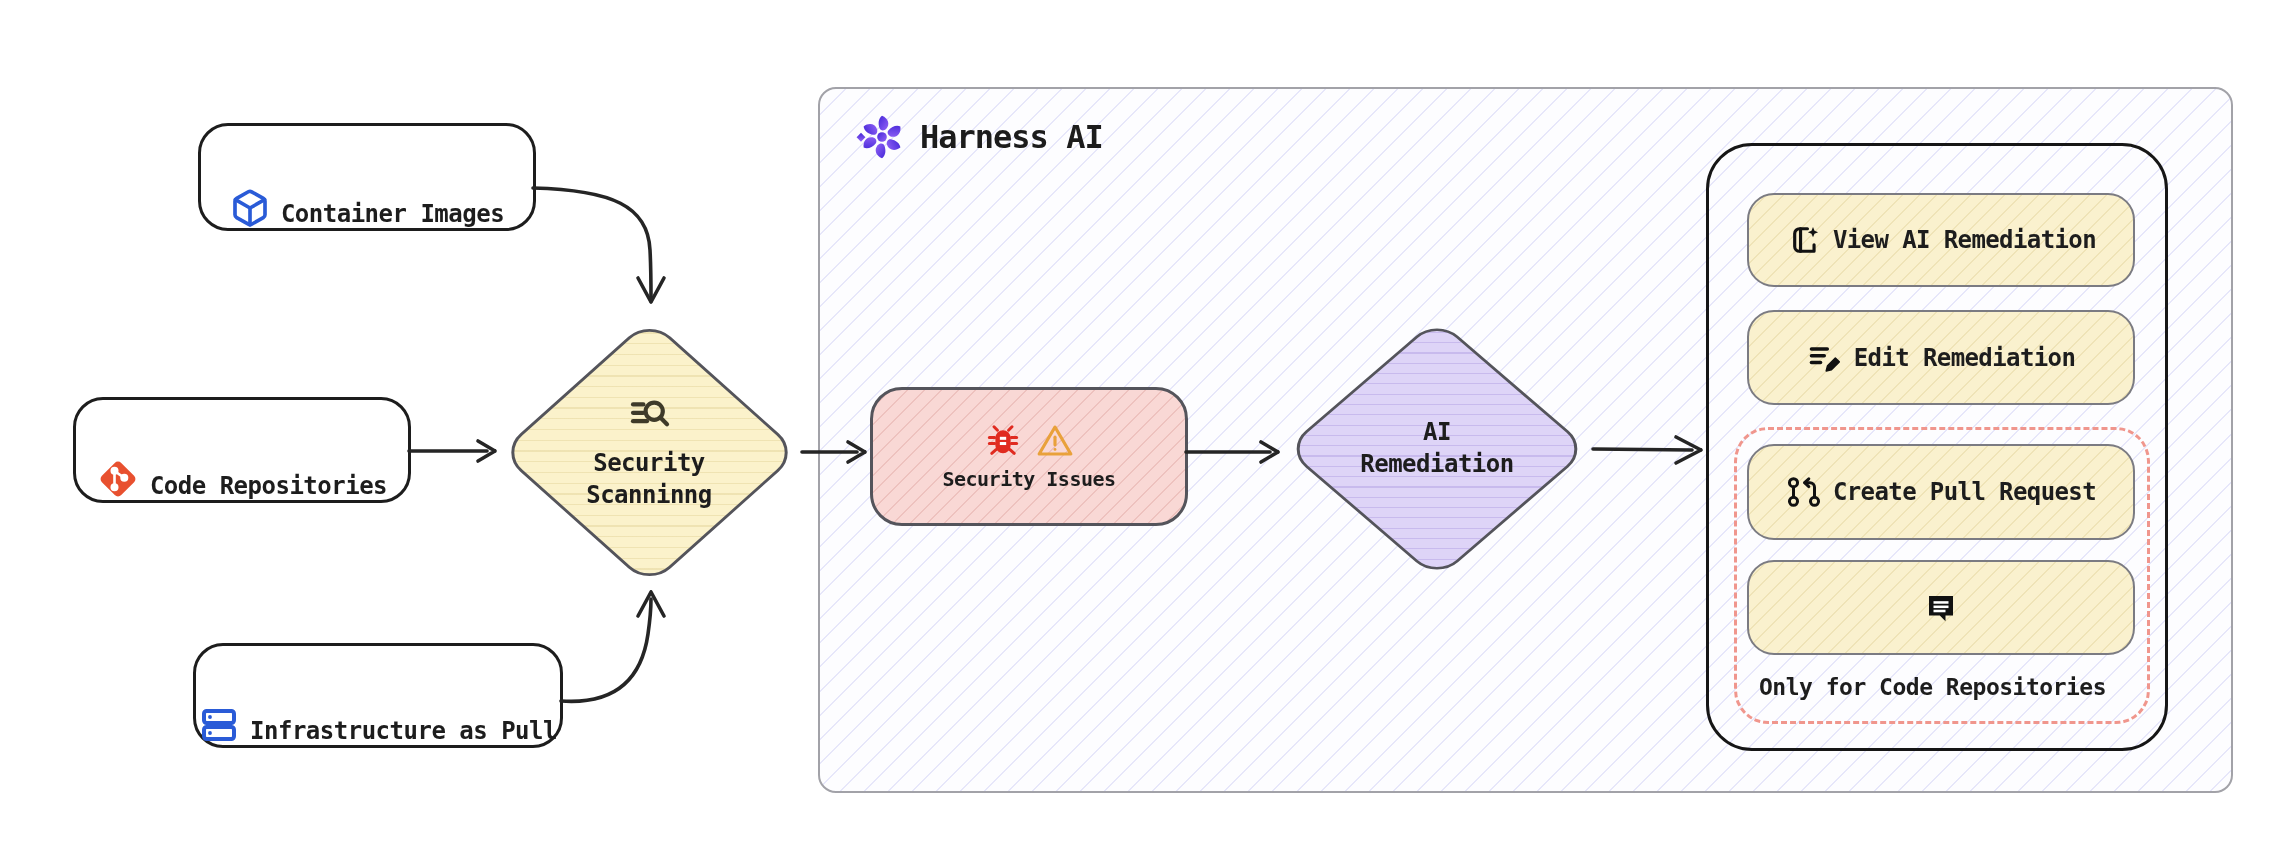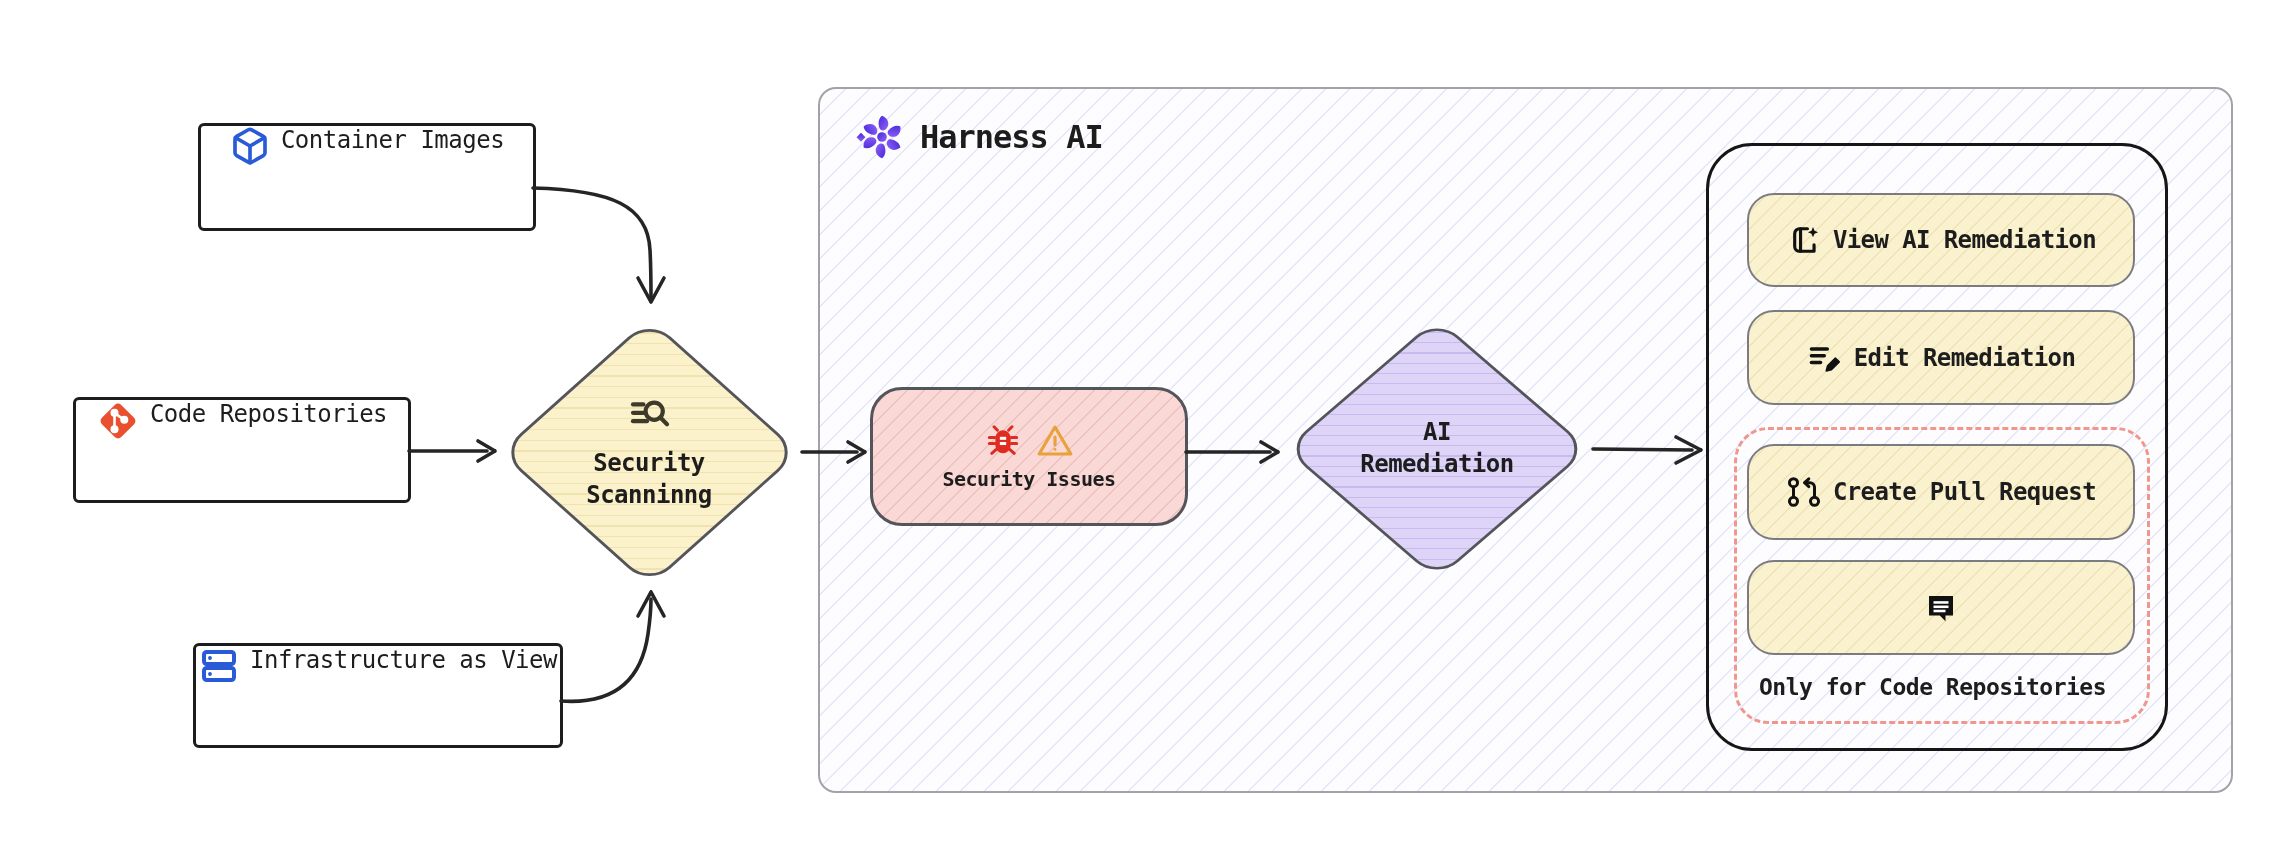--- a/index.html
+++ b/index.html
@@ -23,23 +23,23 @@
   .hatch-purple{
     background-color:#DED4F7;
     background-image:repeating-linear-gradient(135deg, rgba(112,82,198,.20) 0 1.4px, transparent 1.4px 12px);
   }
   .hatch-btn{
     background-color:#FAF1CE;
     background-image:repeating-linear-gradient(135deg, rgba(176,148,50,.15) 0 1.3px, transparent 1.3px 12px);
   }
   
   .src-node{
-    position:absolute;background:#fff;border:3px solid #1d1d1d;border-radius:6px;
-    display:flex;align-items:flex-start;justify-content:center;gap:11px;
-    font-size:24px;font-weight:400;letter-spacing:-0.5px;white-space:nowrap;
+    position:absolute;background:#fff;border:3px solid #1d1d1d;border-radius:30px;
+    display:flex;align-items:flex-end;justify-content:center;gap:11px;
+    font-size:24px;font-weight:700;letter-spacing:-0.5px;white-space:nowrap;
   }
   .nicon{display:flex;align-items:center;justify-content:center;flex:0 0 auto;}
   
   .diamond-wrap{position:absolute;text-decoration:underline;}
   .diamond-shape{
     position:absolute;border:3px solid #54545b;border-radius:30px;box-sizing:border-box;
   }
   .diamond-content{
     position:absolute;inset:0;display:flex;flex-direction:column;align-items:center;justify-content:center;
     text-align:center;font-size:24px;font-weight:700;letter-spacing:-0.5px;line-height:1.32;
@@ -196,21 +196,21 @@
 
   <div class="src-node" style="left:193px;top:643px;width:364px;height:99px;">
     <span class="nicon">
       <svg width="40" height="40" viewBox="0 0 24 24" fill="none" stroke="#2A5BD7" stroke-width="2.4" stroke-linejoin="round">
         <rect x="3" y="3.6" width="18" height="7.2" rx="1.6"></rect>
         <rect x="3" y="13.2" width="18" height="7.2" rx="1.6"></rect>
         <circle cx="6.6" cy="7.2" r="1.15" fill="#2A5BD7" stroke="none"></circle>
         <circle cx="6.6" cy="16.8" r="1.15" fill="#2A5BD7" stroke="none"></circle>
       </svg>
     </span>
-    <span>Infrastructure as View</span>
+    <span>Infrastructure as Pull</span>
   </div>
 
   <div class="diamond-wrap" style="left:498px;top:317px;width:302px;height:270px;">
     <div class="diamond-shape hatch-yellow" style="width:213px;height:213px;left:calc(50% - 106.5px);top:calc(50% - 106.5px);transform:scale(1,.894) rotate(45deg);"></div>
     <div class="diamond-content">
       <span class="nicon" style="margin-bottom:8px;">
         <svg width="48" height="48" viewBox="0 0 24 24" fill="none" stroke="#3e3a29" stroke-width="2.1" stroke-linecap="round">
           <line x1="4" y1="6.2" x2="9.2" y2="6.2"></line>
           <line x1="4" y1="10.4" x2="9.2" y2="10.4"></line>
           <line x1="4" y1="14.6" x2="11" y2="14.6"></line>

